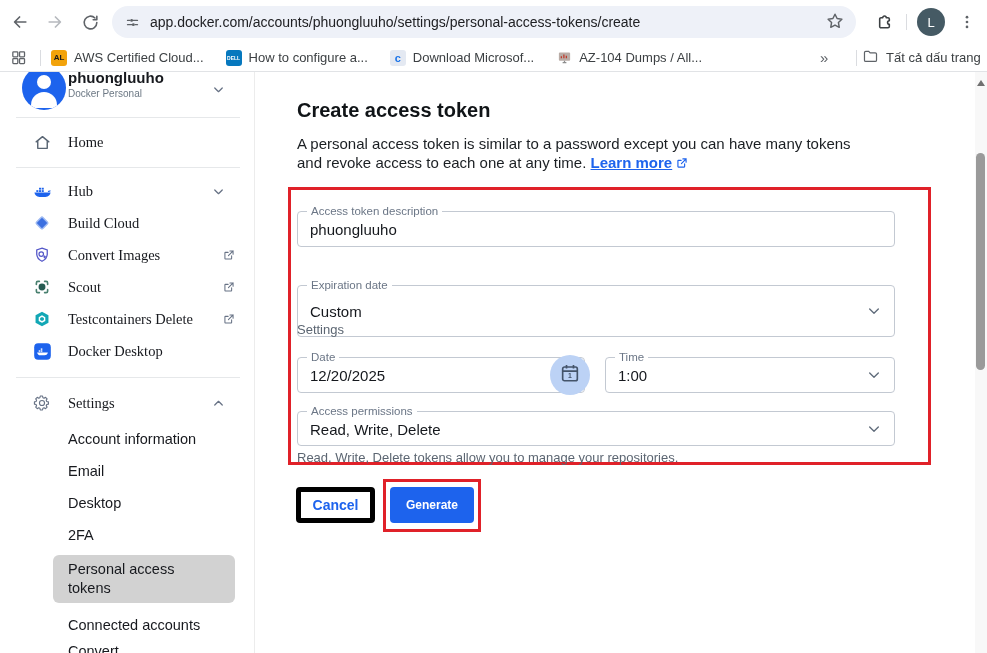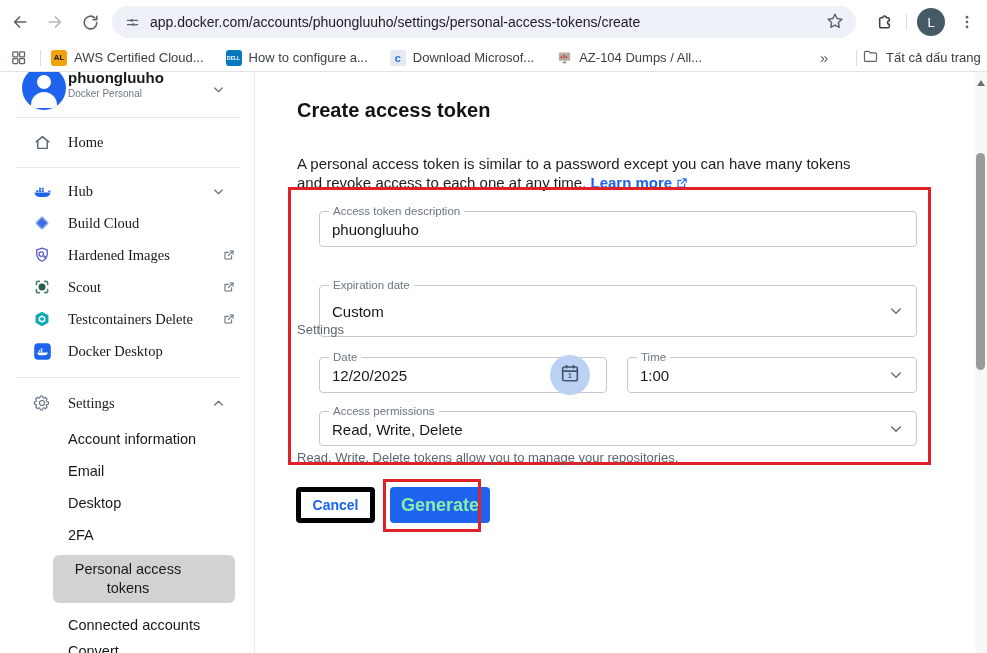--- a/index.html
+++ b/index.html
@@ -33,42 +33,42 @@
   .acct-name { position:absolute; left:46px; top:3px; font-size:15px; font-weight:bold; color:#17191e; white-space:nowrap; }
   .acct-plan { position:absolute; left:46px; top:22px; font-size:10px; color:#6c7884; white-space:nowrap; }
   .divider { position:absolute; left:16px; width:224px; height:1px; background:#e6e8ea; }
   .side-row { position:absolute; left:0; width:255px; height:30px; display:flex; align-items:center; cursor:pointer; }
   .side-ico { position:absolute; left:32px; width:20px; height:20px; display:flex; align-items:center; justify-content:center; }
   .side-label { position:absolute; left:68px; font-size:14.5px; color:#17191e; white-space:nowrap;font-family:Liberation Serif, serif; }
   .side-ext { position:absolute; left:222px; display:flex; }
   .side-chev { position:absolute; left:211px; display:flex; }
   .sub-label { position:absolute; left:68px; font-size:14.5px; color:#17191e; white-space:nowrap; cursor:pointer; }
   .sub-active { position:absolute; left:53px; top:483px; width:182px; height:48px; background:#d2d2d2; border-radius:6px; cursor:pointer; }
-  .sub-active span { position:absolute; left:15px; top:5px; width:120px; font-size:14.5px; line-height:19px; color:#17191e;text-align:center; }
+  .sub-active span { position:absolute; left:15px; top:5px; width:120px; font-size:14.5px; line-height:19px; color:#17191e; }
 
   
   .main { position:absolute; left:255px; top:0; width:720px; height:581px; }
   .h1 { position:absolute; left:42px; top:27px; font-size:20px; font-weight:bold; color:#101417; }
-  .desc { position:absolute; left:42px; top:62px; width:580px; font-size:15px; line-height:19px; color:#1b1f23;margin-top:20px; }
+  .desc { position:absolute; left:42px; top:62px; width:580px; font-size:15px; line-height:19px; color:#1b1f23; }
   .desc a { color:#1d63ed; font-weight:bold; text-decoration:underline; cursor:pointer; }
   .ext-blue { display:inline-block; vertical-align:-2px; margin-left:3px; }
 
   .red-box { position:absolute; left:33px; top:115px; width:643px; height:278px; border:3px solid #e02129; pointer-events:none; }
   .red-box-gen { position:absolute; left:128px; top:407px; width:98px; height:53px; border:3px solid #e02129; pointer-events:none; }
 
-  .fld { position:absolute; border:1px solid #c3c9d2; border-radius:4px; background:#fff; cursor:pointer;margin-left:22px; }
+  .fld { position:absolute; border:1px solid #c3c9d2; border-radius:4px; background:#fff; cursor:pointer; }
   .fld-label { position:absolute; top:-7px; left:9px; background:#fff; padding:0 4px; font-size:11.5px; color:#6b7686; white-space:nowrap; }
   .fld-value { position:absolute; left:12px; top:50%; transform:translateY(-50%); font-size:15px; color:#15181d; white-space:nowrap; }
   .fld-chev { position:absolute; right:12px; top:50%; transform:translateY(-50%); display:flex; }
   .optional { position:absolute; left:42px; top:250px; font-size:13px; color:#5c6672; }
   .helper { position:absolute; left:42px; top:378px; font-size:13px; color:#5c6672; white-space:nowrap; }
   .cal-btn { position:absolute; left:295px; top:283px; width:40px; height:40px; border-radius:50%; background:#bcd2f5; display:flex; align-items:center; justify-content:center; cursor:pointer; }
 
   .btn-cancel { position:absolute; left:41px; top:415px; width:79px; height:36px; background:#fff; border:5px solid #000000; border-radius:4px; color:#1d63ed; font-size:14px; font-weight:bold; cursor:pointer; font-family:inherit; }
-  .btn-generate { position:absolute; left:135px; top:415px; width:100px; height:36px; background:#1d63ed; border:none; border-radius:4px; color:#86efac; font-size:18px; font-weight:bold; cursor:pointer; font-family:inherit; }
+  .btn-generate { position:absolute; left:135px; top:415px; width:84px; height:36px; background:#1d63ed; border:none; border-radius:4px; color:#ffffff; font-size:12px; font-weight:bold; cursor:pointer; font-family:inherit; }
 
   
   .scrollbar { position:absolute; right:0; top:0; width:12px; height:581px; background:#f8f8f8; }
   .sb-arrow { position:absolute; left:2px; top:8px; width:0; height:0; border-left:4px solid transparent; border-right:4px solid transparent; border-bottom:6px solid #707070; cursor:pointer; }
   .sb-thumb { position:absolute; left:1px; top:81px; width:9px; height:217px; background:#9a9a9a; border-radius:5px; cursor:pointer; }
 </style>
 </head>
 <body>
 
 <div class="toolbar">
@@ -243,21 +243,21 @@
     </div>
 
     <div class="side-row" style="top:168px">
       <span class="side-ico">
         <svg width="18" height="18" viewBox="0 0 24 24">
             <path d="M12 2.8l7 2.5v5.2c0 4.9-3 7.9-7 9.9-4-2-7-5-7-9.9V5.3z" fill="none" stroke="#5558c9" stroke-width="1.7"></path>
             <circle cx="11" cy="10.8" r="3" fill="none" stroke="#5558c9" stroke-width="1.6"></circle>
             <path d="M13.8 14.5h3.4M15.5 12.8v3.4" stroke="#5558c9" stroke-width="1.5"></path>
           </svg>
       </span>
-      <span class="side-label">Hardened Images</span>
+      <span class="side-label">Convert Images</span>
       <span class="side-ext">
         <svg width="14" height="14" viewBox="0 0 24 24">
             <path d="M13.5 5h5.5v5.5M19 5l-8 8M16.5 13.5v4.7a.8.8 0 0 1-.8.8H5.8a.8.8 0 0 1-.8-.8V8.3a.8.8 0 0 1 .8-.8h4.7" fill="none" stroke="#677285" stroke-width="1.8" stroke-linecap="round"></path>
           </svg>
       </span>
     </div>
 
     <div class="side-row" style="top:200px">
       <span class="side-ico">
         <svg width="18" height="18" viewBox="0 0 24 24">

